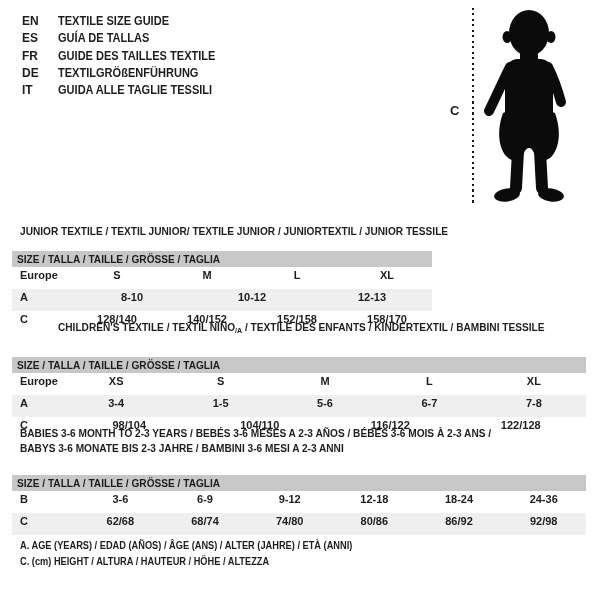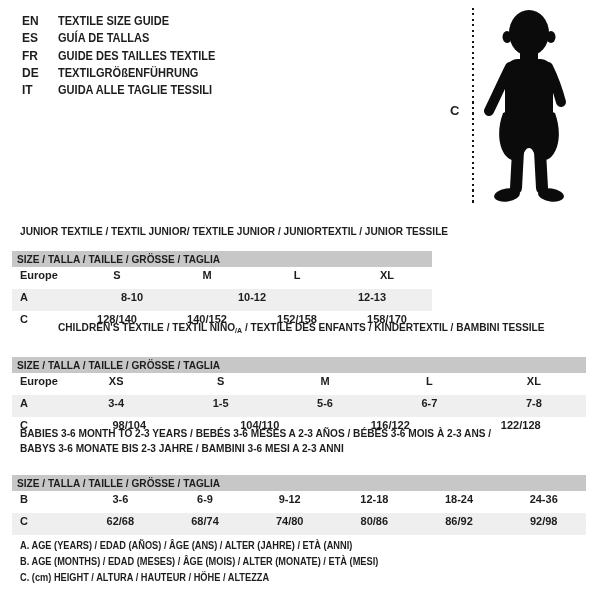--- a/index.html
+++ b/index.html
@@ -178,15 +178,14 @@
     <span class="cell">68/74</span>
     <span class="cell">74/80</span>
     <span class="cell">80/86</span>
     <span class="cell">86/92</span>
     <span class="cell">92/98</span>
   </div>
 </div>
 
 <div class="abs footnotes">
   <div><span class="cond">A. AGE (YEARS) / EDAD (AÑOS) / ÂGE (ANS) / ALTER (JAHRE) / ETÀ (ANNI)</span></div>
-  <div><span class="cond">B. AGE (MONTHS) / EDAD (MESES) / ÂGE (MOIS) / ALTER (MONATE) / ETÀ (MESI)</span></div>
   <div><span class="cond">C. (cm) HEIGHT / ALTURA / HAUTEUR / HÖHE / ALTEZZA</span></div>
 </div>
 
 </body></html>

